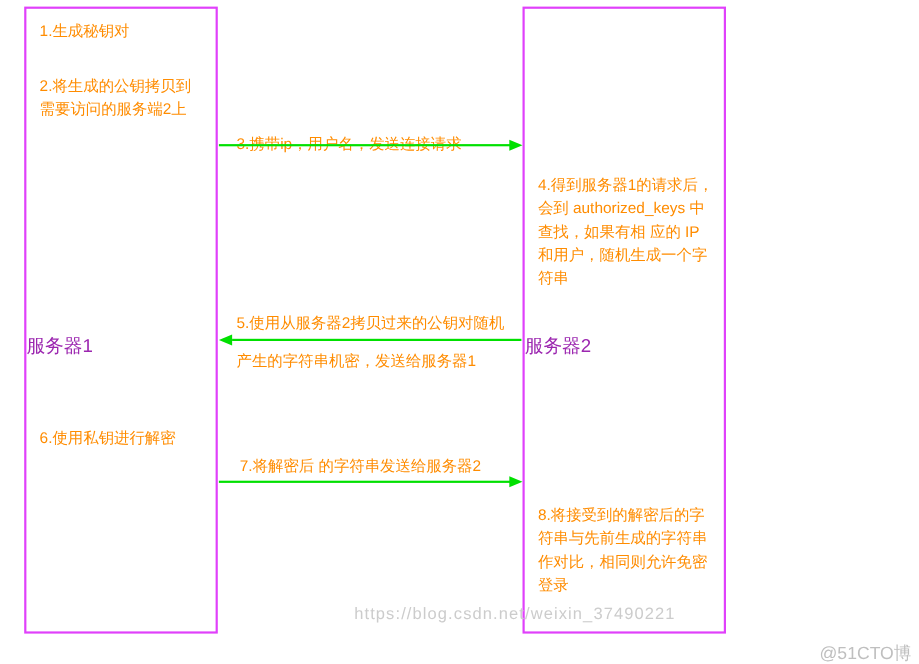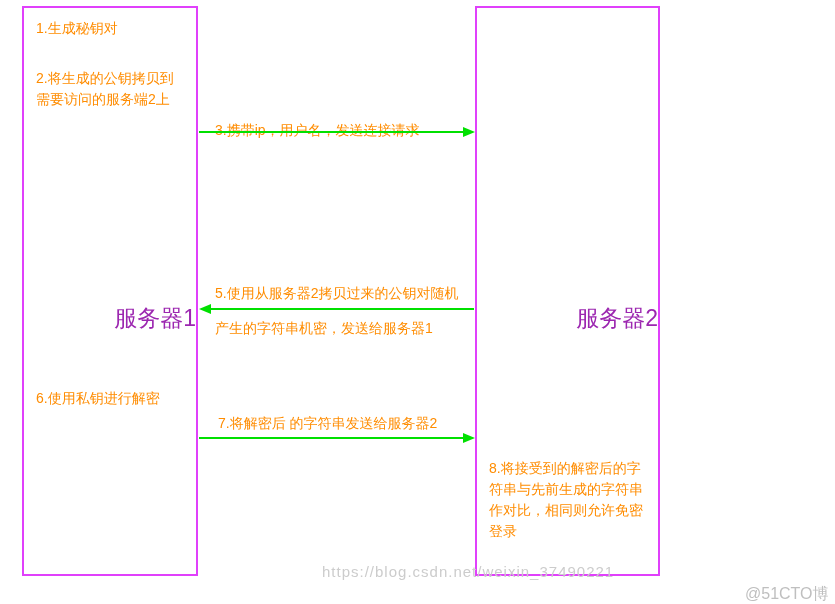--- a/index.html
+++ b/index.html
@@ -24,23 +24,23 @@
     }
     .box-right {
       left: 475px;
       top: 6px;
       width: 185px;
       height: 570px;
     }
     .box-title {
       position: absolute;
       width: 100%;
-      text-align: right;
+      text-align: left;
       color: #9c27b0;
-      font-size: 23px;
+      font-size: 17px;
     }
     .note {
       position: absolute;
       color: #ff8c00;
       line-height: 1.5;
       font-size: 14px;
       padding: 0 4px;
     }
     .arrow-line {
       position: absolute;
@@ -82,31 +82,32 @@
 <body>
 
 <div class="box box-left">
   <div class="note" style="left:8px; top:10px;">1.生成秘钥对</div>
   <div class="note" style="left:8px; top:60px; width:150px;">2.将生成的公钥拷贝到需要访问的服务端2上</div>
   <div class="box-title" style="top:295px;">服务器1</div>
   <div class="note" style="left:8px; top:380px;">6.使用私钥进行解密</div>
 </div>
 
 <div class="box box-right">
+  <div class="note" style="left:8px; top:150px; width:170px;">4.得到服务器1的请求后，会到 authorized_keys 中查找，如果有相 应的 IP 和用户，随机生成一个字符串</div>
   <div class="box-title" style="top:295px;">服务器2</div>
   <div class="note" style="left:8px; top:450px; width:170px;">8.将接受到的解密后的字符串与先前生成的字符串作对比，相同则允许免密登录</div>
 </div>
 
 <div class="arrow-label" style="left:215px; top:108px;margin-top:12px;">3.携带ip，用户名，发送连接请求</div>
 <div class="arrow-line" style="left:199px; top:131px; width:266px;"></div>
 <div class="arrow-head right" style="left:463px; top:127px;"></div>
 
 <div class="arrow-label" style="left:215px; top:283px;">5.使用从服务器2拷贝过来的公钥对随机</div>
 <div class="arrow-line" style="left:211px; top:308px; width:263px;"></div>
 <div class="arrow-head left" style="left:199px; top:304px;"></div>
 <div class="arrow-label" style="left:215px; top:318px;">产生的字符串机密，发送给服务器1</div>
 
 <div class="arrow-label" style="left:218px; top:413px;">7.将解密后 的字符串发送给服务器2</div>
 <div class="arrow-line" style="left:199px; top:437px; width:266px;"></div>
 <div class="arrow-head right" style="left:463px; top:433px;"></div>
 
-<div class="watermark1" style="left:322px; top:563px;">https://blog.csdn.net/weixin_37490221</div>
+<div class="watermark1" style="left:322px; top:550px;">https://blog.csdn.net/weixin_37490221</div>
 <div class="watermark2" style="left:745px; top:584px;">@51CTO博客</div>
 
 </body></html>

